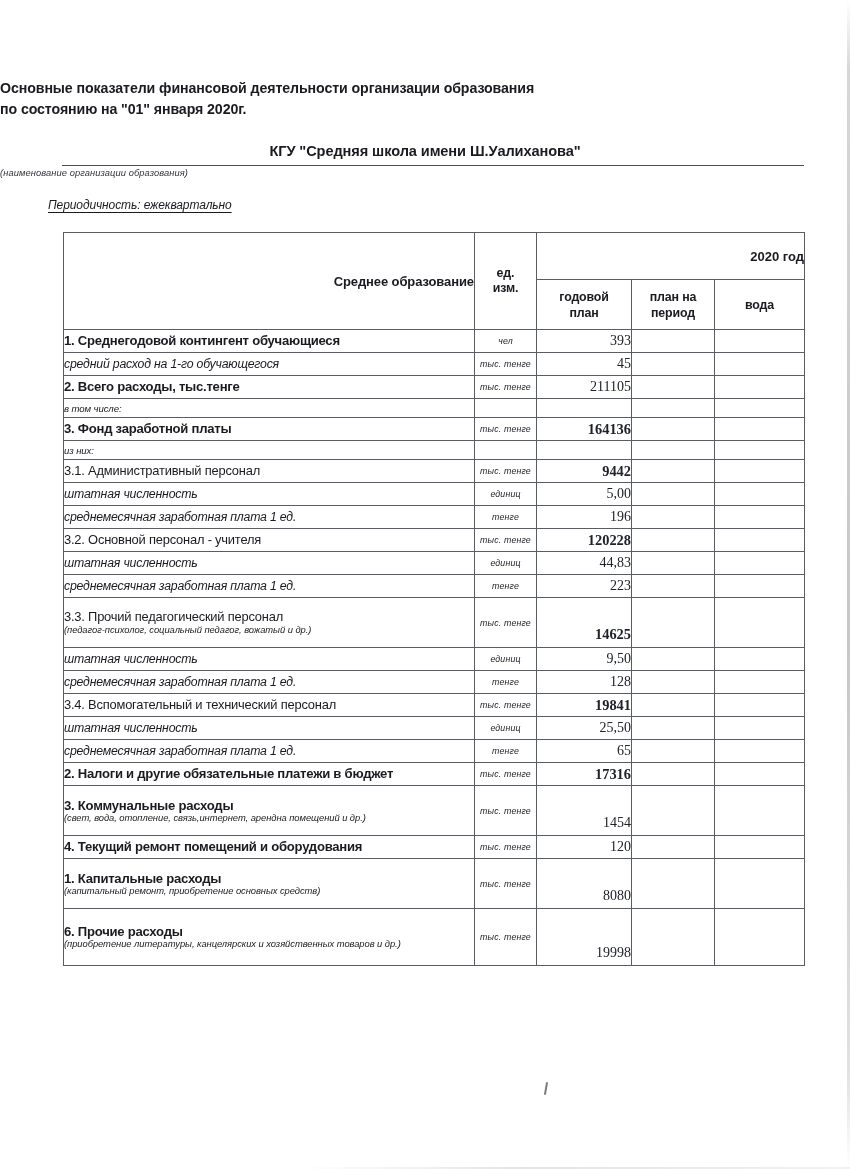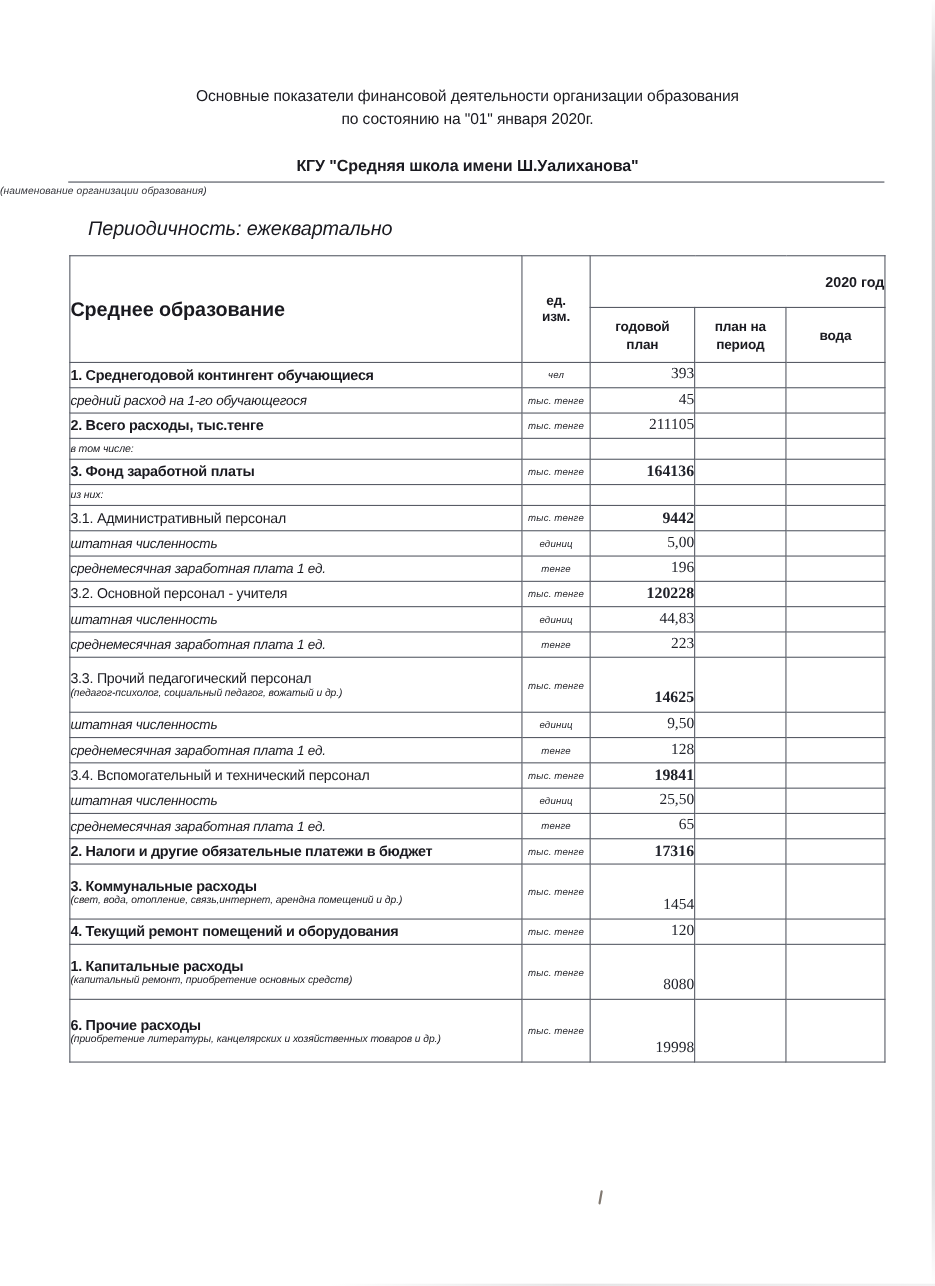--- a/index.html
+++ b/index.html
@@ -57,23 +57,23 @@
     opacity: .85;
     border-radius: 1px;
   }
 
   
   .doc-title {
     position: absolute;
     left: 0;
     top: 78px;
     width: 850px;
-    text-align: center;
+    text-align: left;
     font-size: 14.2px;
-    font-weight: normal;
+    font-weight: bold;
     line-height: 21px;
     letter-spacing: -0.1px;
   }
   .doc-title .line2 { display: block; }
 
   .org-name {
     position: absolute;
     left: 0;
     top: 143px;
     width: 850px;
@@ -97,24 +97,25 @@
     width: 850px;
     text-align: left;
     font-size: 9.3px;
     font-style: italic;
     color: #33343a;
     letter-spacing: 0.1px;
   }
 
   .periodicity {
     position: absolute;
-    left: 80px;
+    left: 48px;
     top: 198px;
-    font-size: 18px;
+    font-size: 12px;
     font-style: italic;
+    text-decoration: underline;
     text-underline-offset: 3px;
     letter-spacing: -0.1px;
   }
 
   
   .tbl-wrap {
     position: absolute;
     left: 63px;
     top: 232px;
     width: 741px;
@@ -130,22 +131,22 @@
   table.fin col.c-plan { width: 83px; }
   table.fin col.c-fact { width: 90px; }
 
   table.fin th, table.fin td {
     border: 1px solid #585c66;
     padding: 0;
     vertical-align: middle;
   }
 
   .th-main {
-    text-align: left;
-    font-size: 18px;
+    text-align: right;
+    font-size: 13px;
     font-weight: bold;
     height: 46px;
     letter-spacing: -0.1px;
   }
   .th-unit {
     text-align: center;
     font-size: 12.4px;
     font-weight: bold;
     line-height: 15px;
     letter-spacing: -0.1px;

